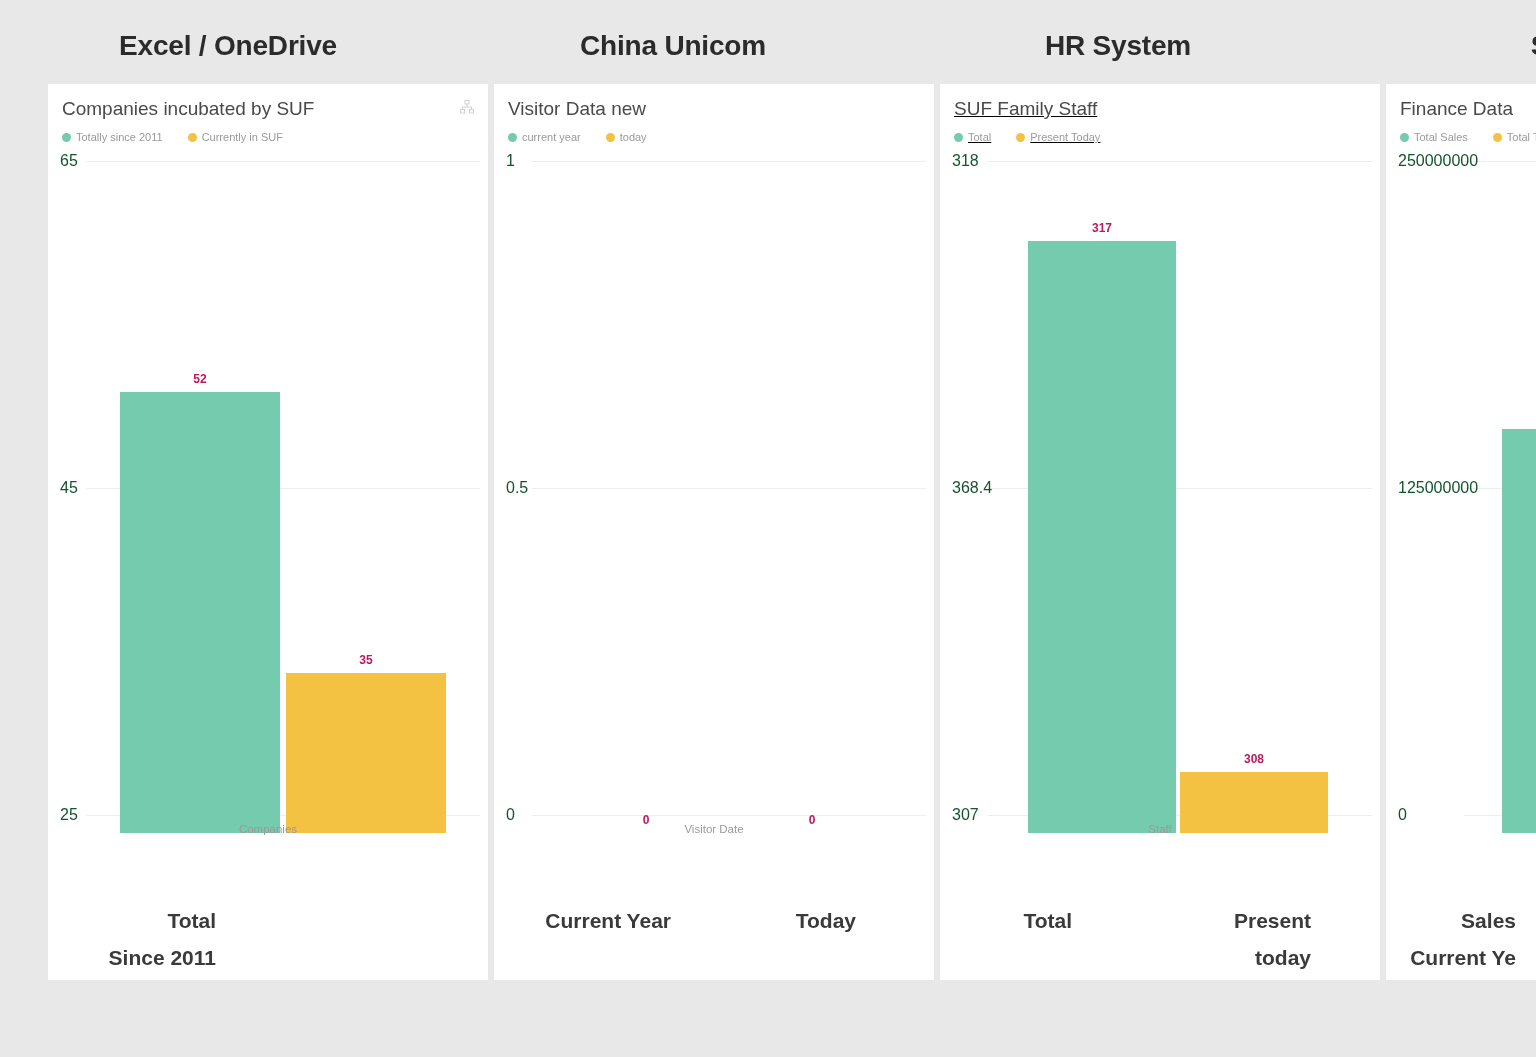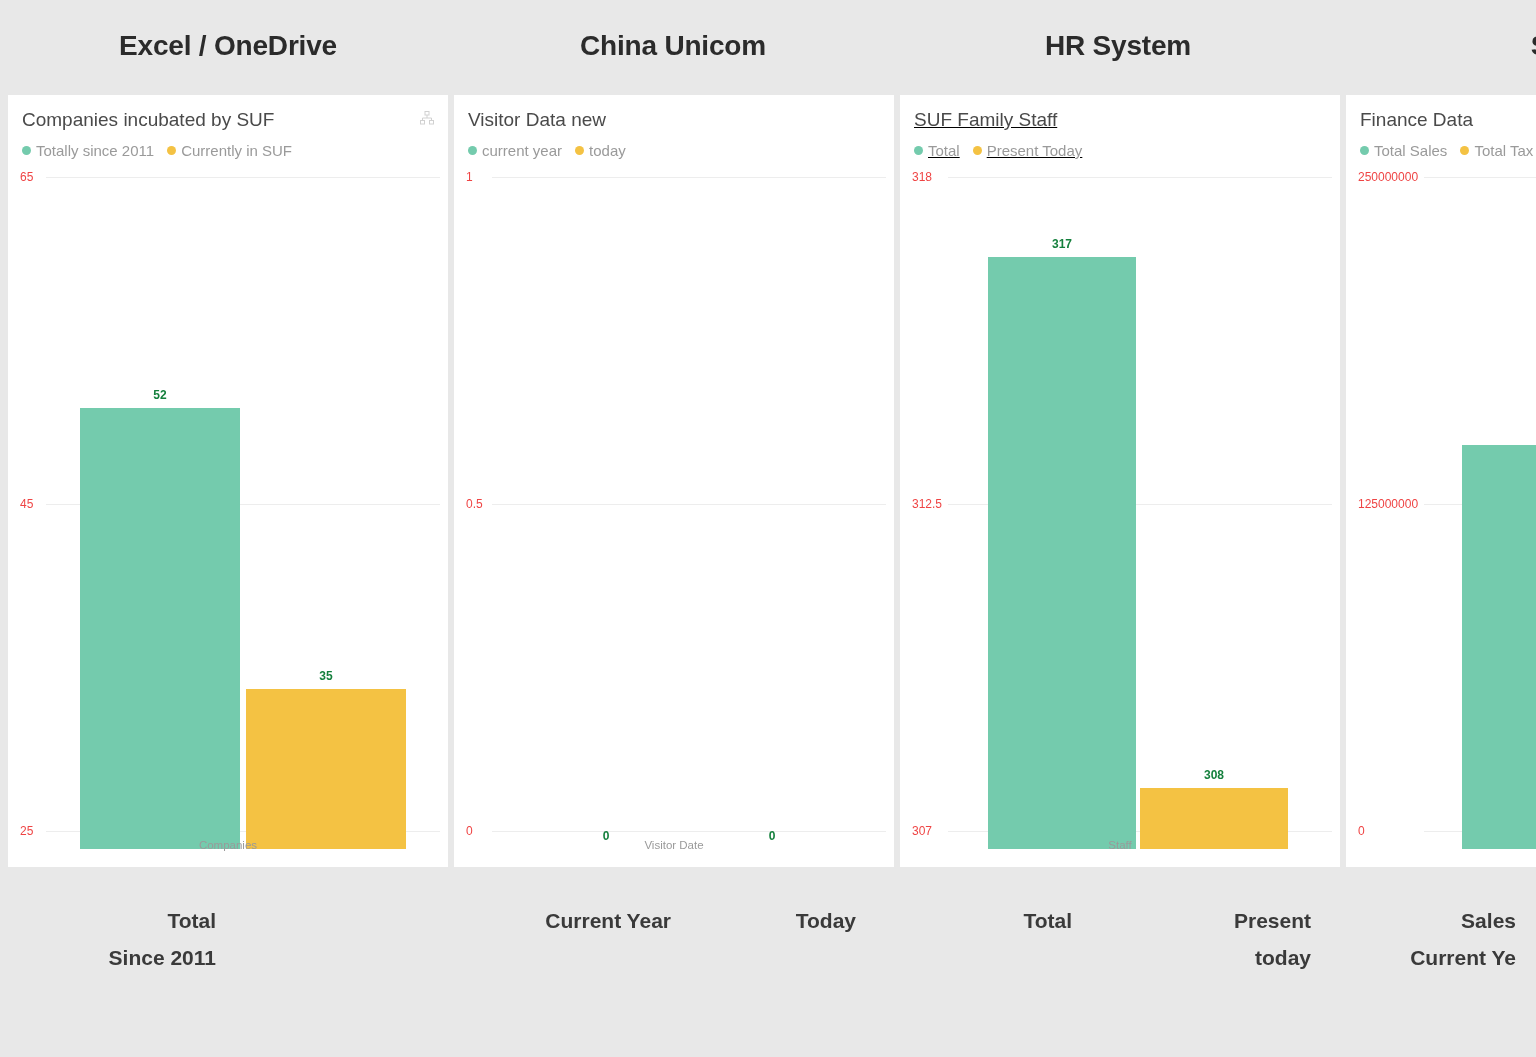--- a/index.html
+++ b/index.html
@@ -35,25 +35,26 @@
 
   
   .cards {
     position: absolute;
     top: 80px; left: 0;
     width: 1536px;
     height: 772px;
   }
   .card {
     position: absolute;
-    top: 15px;
-    height: 772px;
+    top: 4px;
+    height: 896px;
     background: #ffffff;
     box-sizing: border-box;
     overflow: hidden;
+    margin-left: 40px;
   }
 
   .card-head {
     position: relative;
     padding: 12px 14px 0 14px;
   }
   .card-title {
     font-size: 19px;
     color: #4a4a4a;
     line-height: 26px;
@@ -63,23 +64,23 @@
     position: absolute;
     top: 16px;
     right: 14px;
     width: 14px;
     height: 14px;
     opacity: 0.45;
   }
   .legend {
     display: flex;
     align-items: flex-start;
-    gap: 6px;
+    gap: 18px;
     margin-top: 9px;
-    font-size: 15px;
+    font-size: 11px;
     color: #9a9a9a;
     white-space: nowrap;
   }
   .legend-item {
     display: flex;
     align-items: center;
     gap: 5px;
     margin-right: 7px;
   }
   .dot {
@@ -99,38 +100,38 @@
     position: absolute;
     left: 0;
     right: 8px;
     height: 1px;
     background: #ededed;
   }
   .tick-label {
     position: absolute;
     left: 0;
     transform: translateY(-50%);
-    font-size: 12px;
-    color: #ef4444;
+    font-size: 16px;
+    color: #14532d;
     white-space: nowrap;
   }
   .bars {
     position: absolute;
     left: 0; right: 0; bottom: 0;
     height: 100%;
   }
   .bar {
     position: absolute;
     bottom: 0;
   }
   .bar-value {
     position: absolute;
     font-size: 12px;
     font-weight: bold;
-    color: #15803d;
+    color: #be185d;
     white-space: nowrap;
     transform: translate(-50%, -100%);
   }
   .x-axis-label {
     position: absolute;
     bottom: -20px;
     width: 100%;
     text-align: center;
     font-size: 11.5px;
     color: #9a9a9a;
@@ -240,21 +241,21 @@
           <div class="legend-item">
             <span class="dot" style="background: rgb(244, 194, 67);"></span>
             <span>Present Today</span>
           </div>
         </div>
       </div>
       <div class="plot">
         <div class="gridline" style="top: 0px; left: 48px;"></div>
         <div class="tick-label" style="top: 0px; left: 12px;">318</div>
         <div class="gridline" style="top: 327px; left: 48px;"></div>
-        <div class="tick-label" style="top: 327px; left: 12px;">312.5</div>
+        <div class="tick-label" style="top: 327px; left: 12px;">368.4</div>
         <div class="gridline" style="top: 654px; left: 48px;"></div>
         <div class="tick-label" style="top: 654px; left: 12px;">307</div>
         <div class="bars" style="height: 654px;">
           <div class="bar" style="left: 88px; width: 148px; height: 592px; background: rgb(116, 203, 173);"></div>
           <div class="bar-value" style="left: 162px; bottom: 598px; transform: translateX(-50%);">317</div>
           <div class="bar" style="left: 240px; width: 148px; height: 61px; background: rgb(244, 194, 67);"></div>
           <div class="bar-value" style="left: 314px; bottom: 67px; transform: translateX(-50%);">308</div>
         </div>
         <div class="x-axis-label" style="bottom: -2px;">Staff</div>
       </div>

